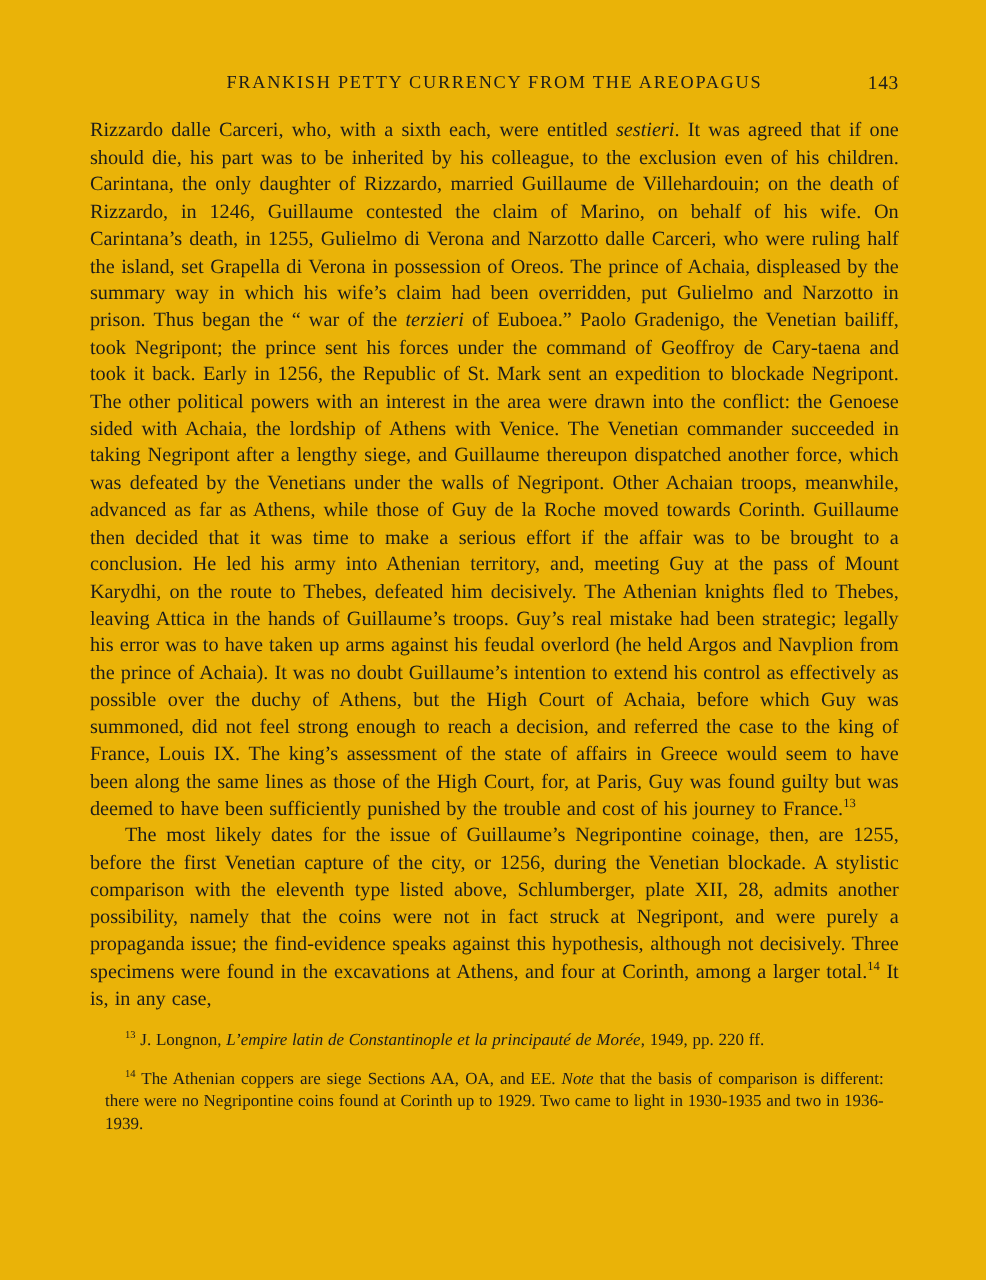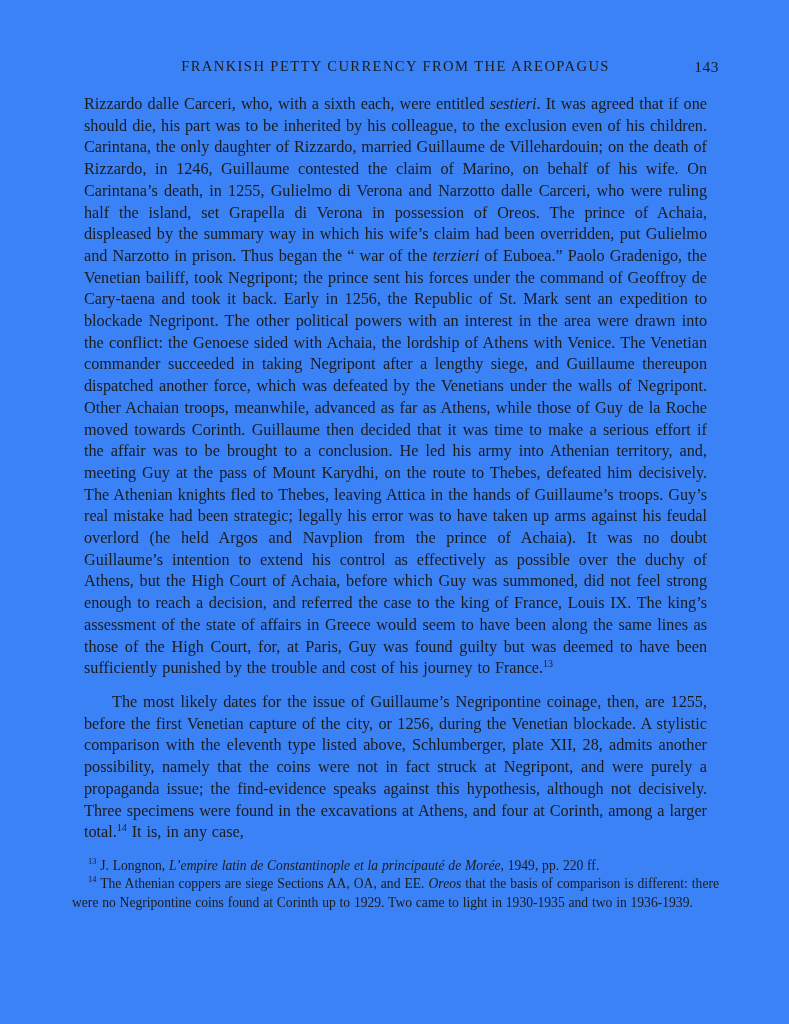--- a/index.html
+++ b/index.html
@@ -12,21 +12,21 @@
     height: 1024px;
     overflow: hidden;
     font-family: "Liberation Serif", serif;
     color: #1c1c1c;
   }
   .page {
     box-sizing: border-box;
     width: 789px;
     height: 1024px;
     padding: 58px 70px 0 72px;
-    background: #3b82f6;
+    background: #eab308;
     position: relative;
     overflow: hidden;
   }
   .header {
     position: relative;
     height: 20px;
     margin-bottom: 16px;
   }
   .header-title {
     display: block;
@@ -39,35 +39,35 @@
     position: absolute;
     right: 0;
     top: 0;
     font-size: 15.5px;
     letter-spacing: 0.5px;
   }
   .body-text {
     width: 647px;
   }
   p.body-para {
-    margin: 12px;
+    margin: 0;
     text-align: justify;
     font-size: 16.2px;
     line-height: 21.7px;
     word-spacing: 0.05em;
   }
   p.body-para.indent {
     text-indent: 28px;
   }
   .footnotes {
     width: 647px;
     margin-top: 13px;
   }
   p.footnote {
-    margin: 0;
+    margin: 12px;
     text-align: justify;
     font-size: 13.6px;
     line-height: 18.4px;
     text-indent: 16px;
     word-spacing: 0.03em;
   }
   .italic {
     font-style: italic;
   }
   sup {
@@ -86,16 +86,16 @@
     <span class="page-number">143</span>
   </header>
 
   <main class="body-text">
     <p class="body-para"><span>Rizzardo dalle Carceri, who, with a sixth each, were entitled </span><span class="italic">sestieri</span><span>. It was agreed that if one should die, his part was to be inherited by his colleague, to the exclusion even of his children. Carintana, the only daughter of Rizzardo, married Guillaume de Villehardouin; on the death of Rizzardo, in 1246, Guillaume contested the claim of Marino, on behalf of his wife. On Carintana’s death, in 1255, Gulielmo di Verona and Narzotto dalle Carceri, who were ruling half the island, set Grapella di Verona in possession of Oreos. The prince of Achaia, displeased by the summary way in which his wife’s claim had been overridden, put Gulielmo and Narzotto in prison. Thus began the “ war of the </span><span class="italic">terzieri</span><span> of Euboea.” Paolo Gradenigo, the Venetian bailiff, took Negripont; the prince sent his forces under the command of Geoffroy de Cary-taena and took it back. Early in 1256, the Republic of St. Mark sent an expedition to blockade Negripont. The other political powers with an interest in the area were drawn into the conflict: the Genoese sided with Achaia, the lordship of Athens with Venice. The Venetian commander succeeded in taking Negripont after a lengthy siege, and Guillaume thereupon dispatched another force, which was defeated by the Venetians under the walls of Negripont. Other Achaian troops, meanwhile, advanced as far as Athens, while those of Guy de la Roche moved towards Corinth. Guillaume then decided that it was time to make a serious effort if the affair was to be brought to a conclusion. He led his army into Athenian territory, and, meeting Guy at the pass of Mount Karydhi, on the route to Thebes, defeated him decisively. The Athenian knights fled to Thebes, leaving Attica in the hands of Guillaume’s troops. Guy’s real mistake had been strategic; legally his error was to have taken up arms against his feudal overlord (he held Argos and Navplion from the prince of Achaia). It was no doubt Guillaume’s intention to extend his control as effectively as possible over the duchy of Athens, but the High Court of Achaia, before which Guy was summoned, did not feel strong enough to reach a decision, and referred the case to the king of France, Louis IX. The king’s assessment of the state of affairs in Greece would seem to have been along the same lines as those of the High Court, for, at Paris, Guy was found guilty but was deemed to have been sufficiently punished by the trouble and cost of his journey to France.</span><sup>13</sup></p>
     <p class="body-para indent"><span>The most likely dates for the issue of Guillaume’s Negripontine coinage, then, are 1255, before the first Venetian capture of the city, or 1256, during the Venetian blockade. A stylistic comparison with the eleventh type listed above, Schlumberger, plate XII, 28, admits another possibility, namely that the coins were not in fact struck at Negripont, and were purely a propaganda issue; the find-evidence speaks against this hypothesis, although not decisively. Three specimens were found in the excavations at Athens, and four at Corinth, among a larger total.</span><sup>14</sup><span> It is, in any case,</span></p>
   </main>
 
   <footer class="footnotes">
     <p class="footnote"><sup>13</sup><span> J. Longnon, </span><span class="italic">L’empire latin de Constantinople et la principauté de Morée</span><span>, 1949, pp. 220 ff.</span></p>
-    <p class="footnote"><sup>14</sup><span> The Athenian coppers are siege Sections AA, OA, and EE. </span><span class="italic">Oreos</span><span> that the basis of comparison is different: there were no Negripontine coins found at Corinth up to 1929. Two came to light in 1930-1935 and two in 1936-1939.</span></p>
+    <p class="footnote"><sup>14</sup><span> The Athenian coppers are siege Sections AA, OA, and EE. </span><span class="italic">Note</span><span> that the basis of comparison is different: there were no Negripontine coins found at Corinth up to 1929. Two came to light in 1930-1935 and two in 1936-1939.</span></p>
   </footer>
 
 </div>
 
 </body></html>

